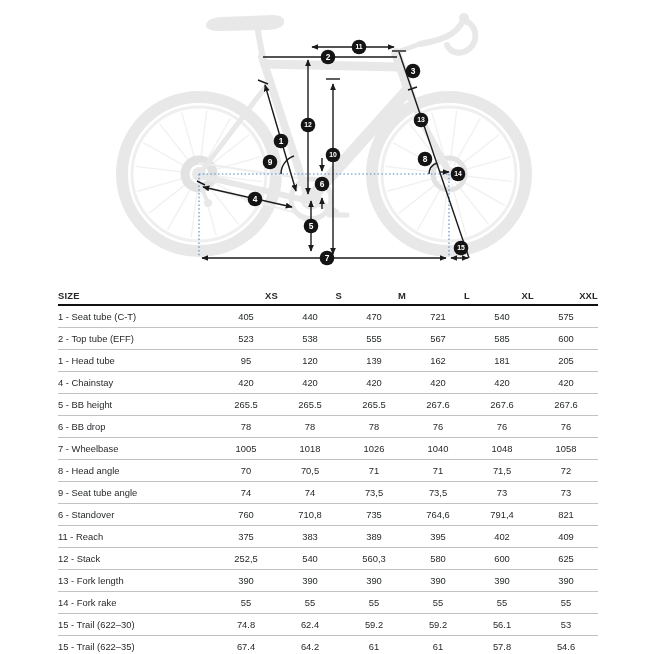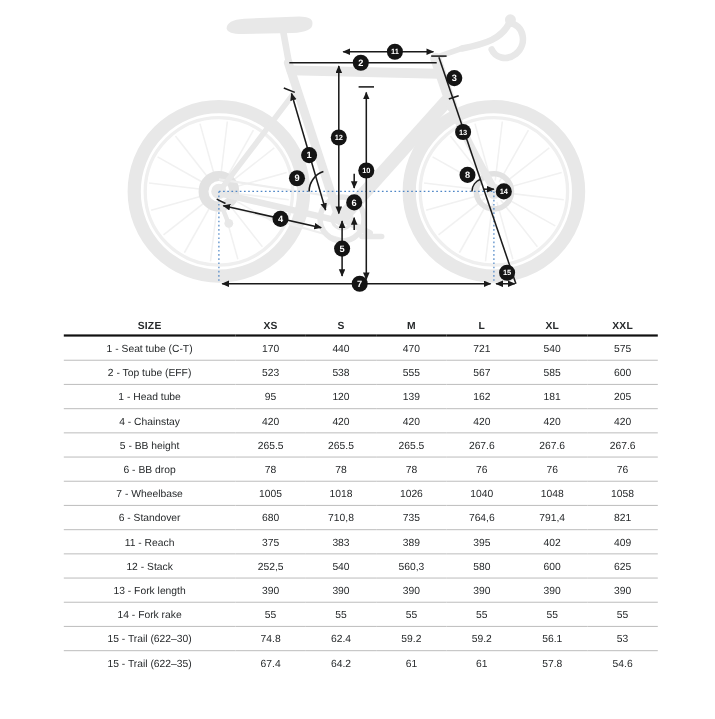--- a/index.html
+++ b/index.html
@@ -34,28 +34,28 @@
 
   .geo-table{
     position:absolute;left:58px;top:286px;width:540px;
     border-collapse:collapse;table-layout:fixed;
   }
   .geo-table th,.geo-table td{
     padding:0;margin:0;font-size:9.4px;vertical-align:middle;
   }
   .geo-table thead th{
     height:18px;font-weight:bold;border-bottom:2px solid var(--header-border);
-    text-align:center;letter-spacing:0.2px;
-  }
-  .geo-table thead th.lbl{text-align:center;}
+    text-align:right;letter-spacing:0.2px;
+  }
+  .geo-table thead th.lbl{text-align:left;}
   .geo-table tbody td{
     height:21px;border-bottom:1px solid var(--row-border);text-align:center;
   }
   .geo-table tbody tr:last-child td{border-bottom:none;}
-  .geo-table td.lbl{text-align:center;}
+  .geo-table td.lbl{text-align:left;}
   .col-lbl{width:156px;}
   .col-val{width:64px;}
 </style>
 </head>
 <body>
 
 <div class="diagram">
   <svg width="650" height="282" viewBox="0 0 650 282" xmlns="http://www.w3.org/2000/svg">
     <defs>
       <marker id="ah" markerWidth="8" markerHeight="7" refX="6.3" refY="3" orient="auto-start-reverse" markerUnits="userSpaceOnUse">
@@ -254,21 +254,21 @@
         <th>S</th>
         <th>M</th>
         <th>L</th>
         <th>XL</th>
         <th>XXL</th>
       </tr>
     </thead>
   <tbody id="tbody">
       <tr>
         <td class="lbl">1 - Seat tube (C-T)</td>
-        <td>170</td>
+        <td>405</td>
         <td>440</td>
         <td>470</td>
         <td>721</td>
         <td>540</td>
         <td>575</td>
       </tr>
       <tr>
         <td class="lbl">2 - Top tube (EFF)</td>
         <td>523</td>
         <td>538</td>
@@ -316,22 +316,40 @@
       <tr>
         <td class="lbl">7 - Wheelbase</td>
         <td>1005</td>
         <td>1018</td>
         <td>1026</td>
         <td>1040</td>
         <td>1048</td>
         <td>1058</td>
       </tr>
       <tr>
+        <td class="lbl">8 - Head angle</td>
+        <td>70</td>
+        <td>70,5</td>
+        <td>71</td>
+        <td>71</td>
+        <td>71,5</td>
+        <td>72</td>
+      </tr>
+      <tr>
+        <td class="lbl">9 - Seat tube angle</td>
+        <td>74</td>
+        <td>74</td>
+        <td>73,5</td>
+        <td>73,5</td>
+        <td>73</td>
+        <td>73</td>
+      </tr>
+      <tr>
         <td class="lbl">6 - Standover</td>
-        <td>680</td>
+        <td>760</td>
         <td>710,8</td>
         <td>735</td>
         <td>764,6</td>
         <td>791,4</td>
         <td>821</td>
       </tr>
       <tr>
         <td class="lbl">11 - Reach</td>
         <td>375</td>
         <td>383</td>

